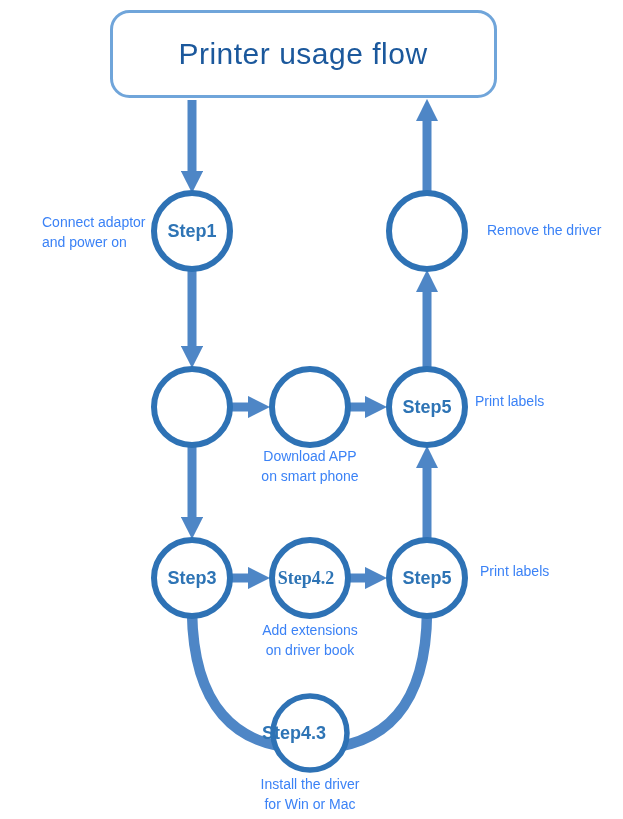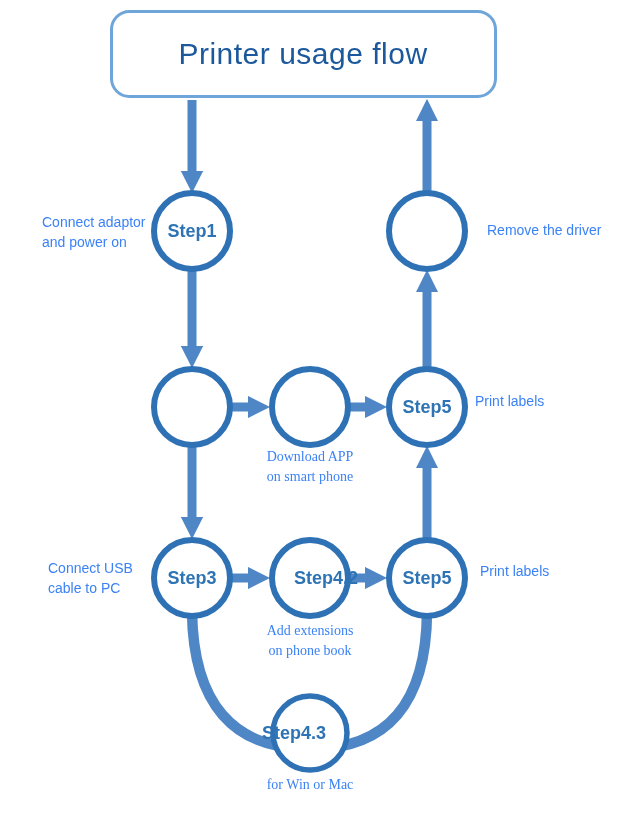--- a/index.html
+++ b/index.html
@@ -33,21 +33,21 @@
     color: #2e74b5;
   }
 
   .caption {
     position: absolute;
     font-size: 14px;
     line-height: 19.5px;
     color: #3b82f6;
     white-space: nowrap;
   }
-  .caption.center { text-align: center; font-family: Liberation Serif, serif; }
+  .caption.center { text-align: center; }
 </style>
 </head>
 <body>
 
 <div class="canvas">
 
   <svg width="623" height="819" viewBox="0 0 623 819">
     <defs>
       <marker id="ah" viewBox="0 0 10 10" refX="5.5" refY="5" markerWidth="2.5" markerHeight="2.5" orient="auto" markerUnits="strokeWidth">
         <path d="M0 0 L10 5 L0 10 Z" fill="#4e86c6"></path>
@@ -78,21 +78,21 @@
     <circle cx="310" cy="578" r="38" fill="#ffffff" stroke="#2e72b5" stroke-width="6"></circle>
     <circle cx="427" cy="578" r="38" fill="#ffffff" stroke="#2e72b5" stroke-width="6"></circle>
     <circle cx="310" cy="733" r="37" fill="#ffffff" stroke="#2e72b5" stroke-width="5.5"></circle>
   </svg>
 
   <div class="title-text">Printer usage flow</div>
 
   <div class="node-label" style="left:192px; top:231px;">Step1</div>
   <div class="node-label" style="left:427px; top:407px;">Step5</div>
   <div class="node-label" style="left:192px; top:578px;">Step3</div>
-  <div class="node-label" style="left:326px; top:578px;">Step4.2</div>
+  <div class="node-label" style="left:306px; top:578px;font-family:Liberation Serif, serif;">Step4.2</div>
   <div class="node-label" style="left:427px; top:578px;">Step5</div>
   <div class="node-label" style="left:294px; top:733px;">Step4.3</div>
 
   <div class="caption" style="left:42px; top:213px;">
     <div>Connect adaptor</div>
     <div>and power on</div>
   </div>
 
   <div class="caption" style="left:475px; top:221px;margin-left:12px;">
     <div>Remove the driver</div>
@@ -101,31 +101,28 @@
 
   <div class="caption" style="left:475px; top:392px;">
     <div>Print labels</div>
   </div>
 
   <div class="caption center" style="left:235px; top:447px; width:150px;">
     <div>Download APP</div>
     <div>on smart phone</div>
   </div>
 
-  <div class="caption" style="left:48px; top:559px;">
-    <div>Connect USB</div>
-    <div>cable to PC</div>
-  </div>
 
   <div class="caption" style="left:480px; top:562px;">
     <div>Print labels</div>
   </div>
 
   <div class="caption center" style="left:235px; top:621px; width:150px;">
     <div>Add extensions</div>
-    <div>on phone book</div>
+    <div>on driver book</div>
   </div>
 
   <div class="caption center" style="left:230px; top:775px; width:160px;">
+    <div>Install the driver</div>
     <div>for Win or Mac</div>
   </div>
 
 </div>
 
 </body></html>

